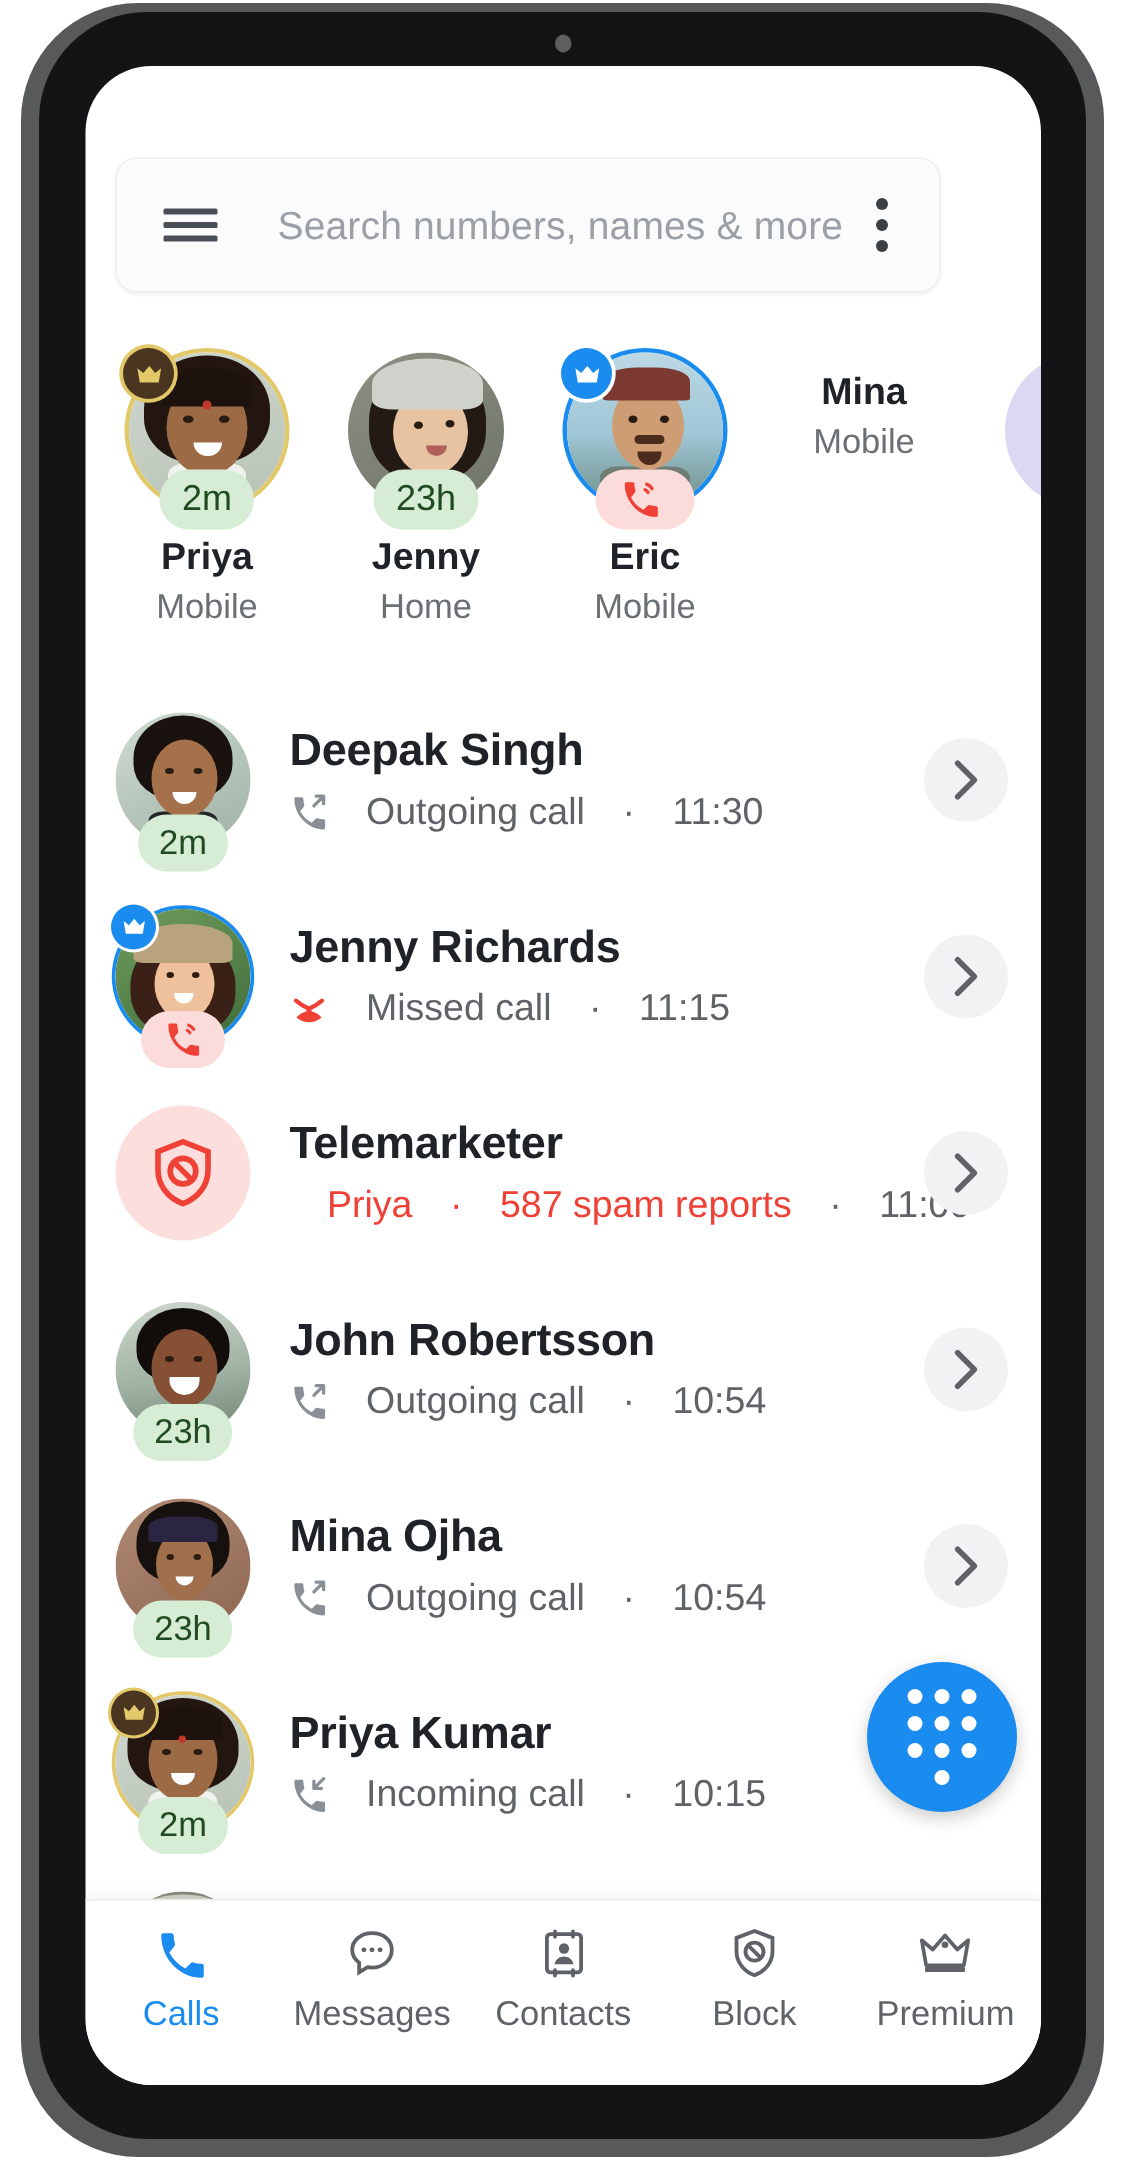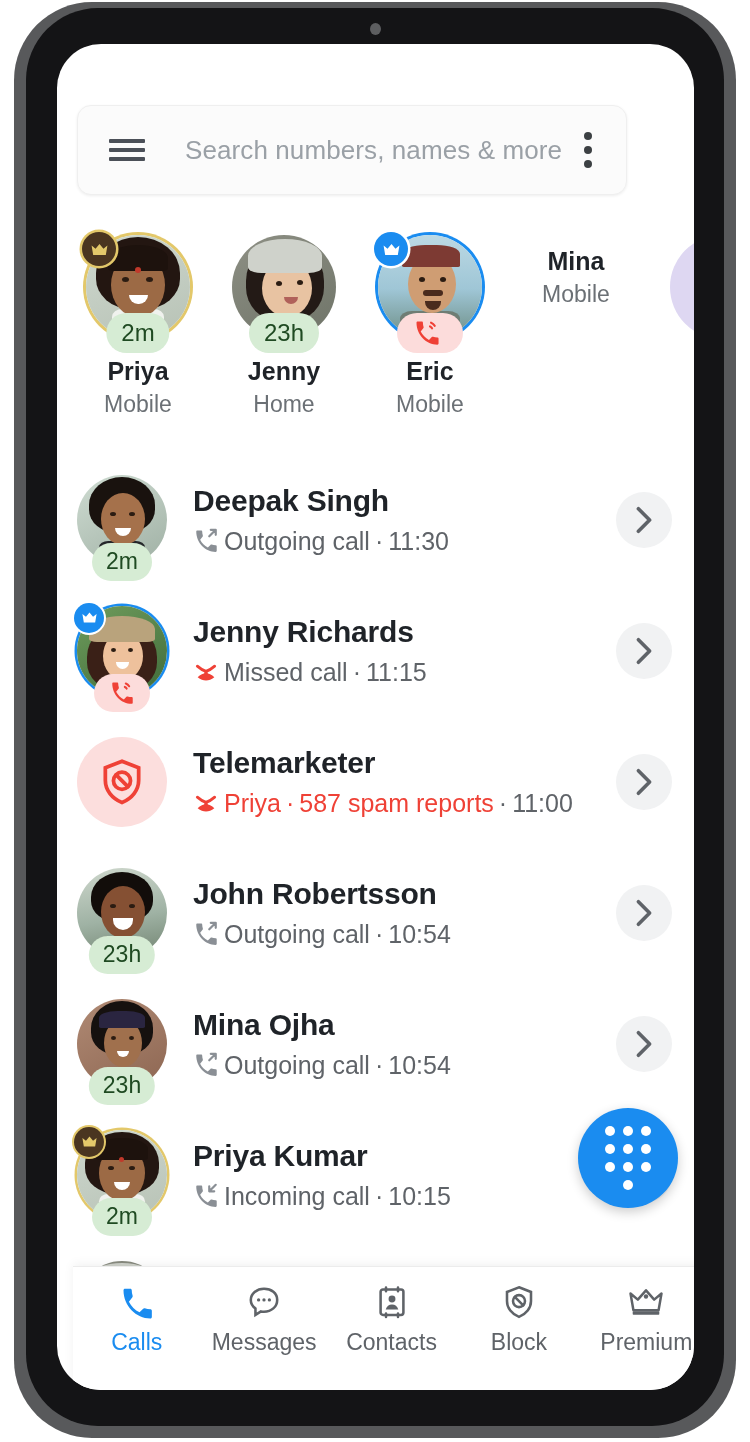--- a/index.html
+++ b/index.html
@@ -173,21 +173,21 @@
   .row-pill.green { background: #d6ecd4; color: #1f4a22; }
   .row-pill.pink  { background: #fcdcdb; }
   .row-text { margin-left: 26px; flex: 1; min-width: 0; }
   .row-name {
     font-size: 30px; font-weight: bold; color: #1f2328;
     letter-spacing: -0.2px;
     white-space: nowrap; overflow: hidden;
   }
   .row-meta {
     margin-top: 9px;
-    display: flex; align-items: flex-start; gap: 5px;
+    display: flex; align-items: center; gap: 25px;
     font-size: 25px; color: #5f6368;
     white-space: nowrap;
   }
   .row-meta.spam .meta-main { color: #ef4136; }
   .chevron-btn {
     width: 56px; height: 56px; border-radius: 50%;
     background: #f1f2f3;
     display: flex; align-items: center; justify-content: center;
     flex: 0 0 56px;
     cursor: pointer;
@@ -204,21 +204,21 @@
     z-index: 40;
     cursor: pointer;
   }
   .dialgrid { display: grid; grid-template-columns: repeat(3, 10px); gap: 8px; justify-items: center; }
   .dialgrid i { width: 10px; height: 10px; background: #fff; border-radius: 50%; display: block; }
   .dialgrid i.wide { grid-column: 2; }
 
   
   .bottomnav {
     position: absolute;
-    left: 16px; bottom: 0;
+    left: 0; bottom: 0;
     width: 637px; height: 124px;
     background: #ffffff;
     border-top: 1px solid #ececec;
     box-shadow: 0 -2px 10px rgba(0,0,0,0.06);
     display: flex; align-items: flex-start;
     padding-top: 17px;
     z-index: 50;
   }
   .navitem {
     flex: 1;

